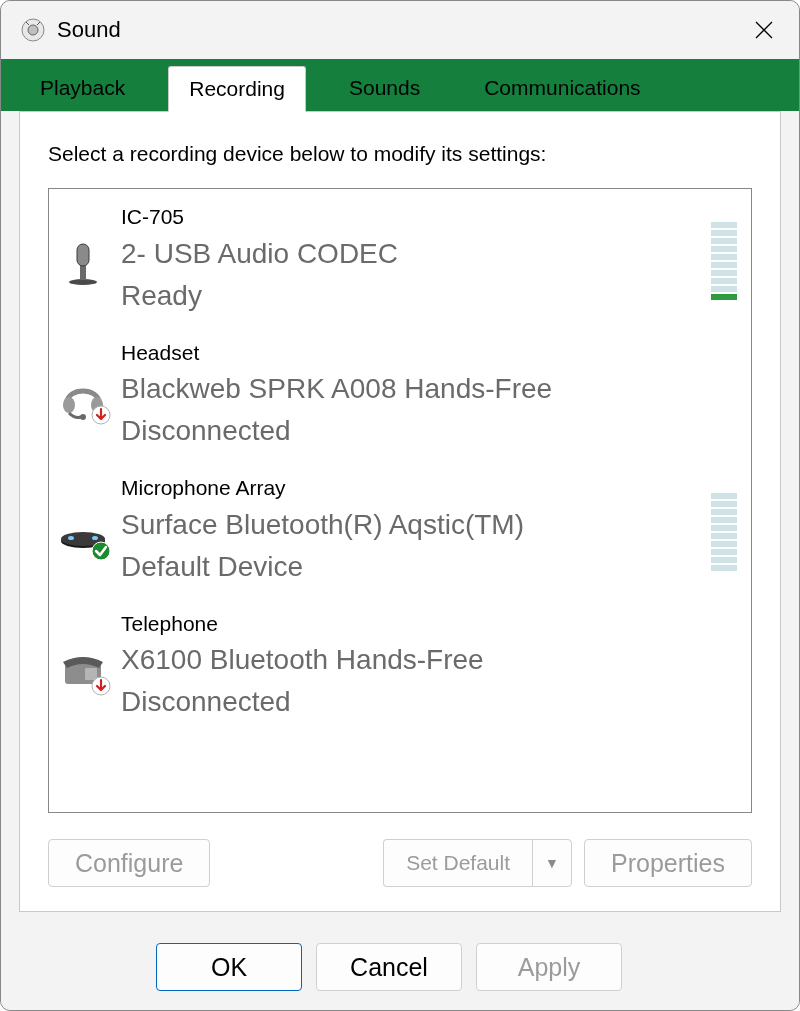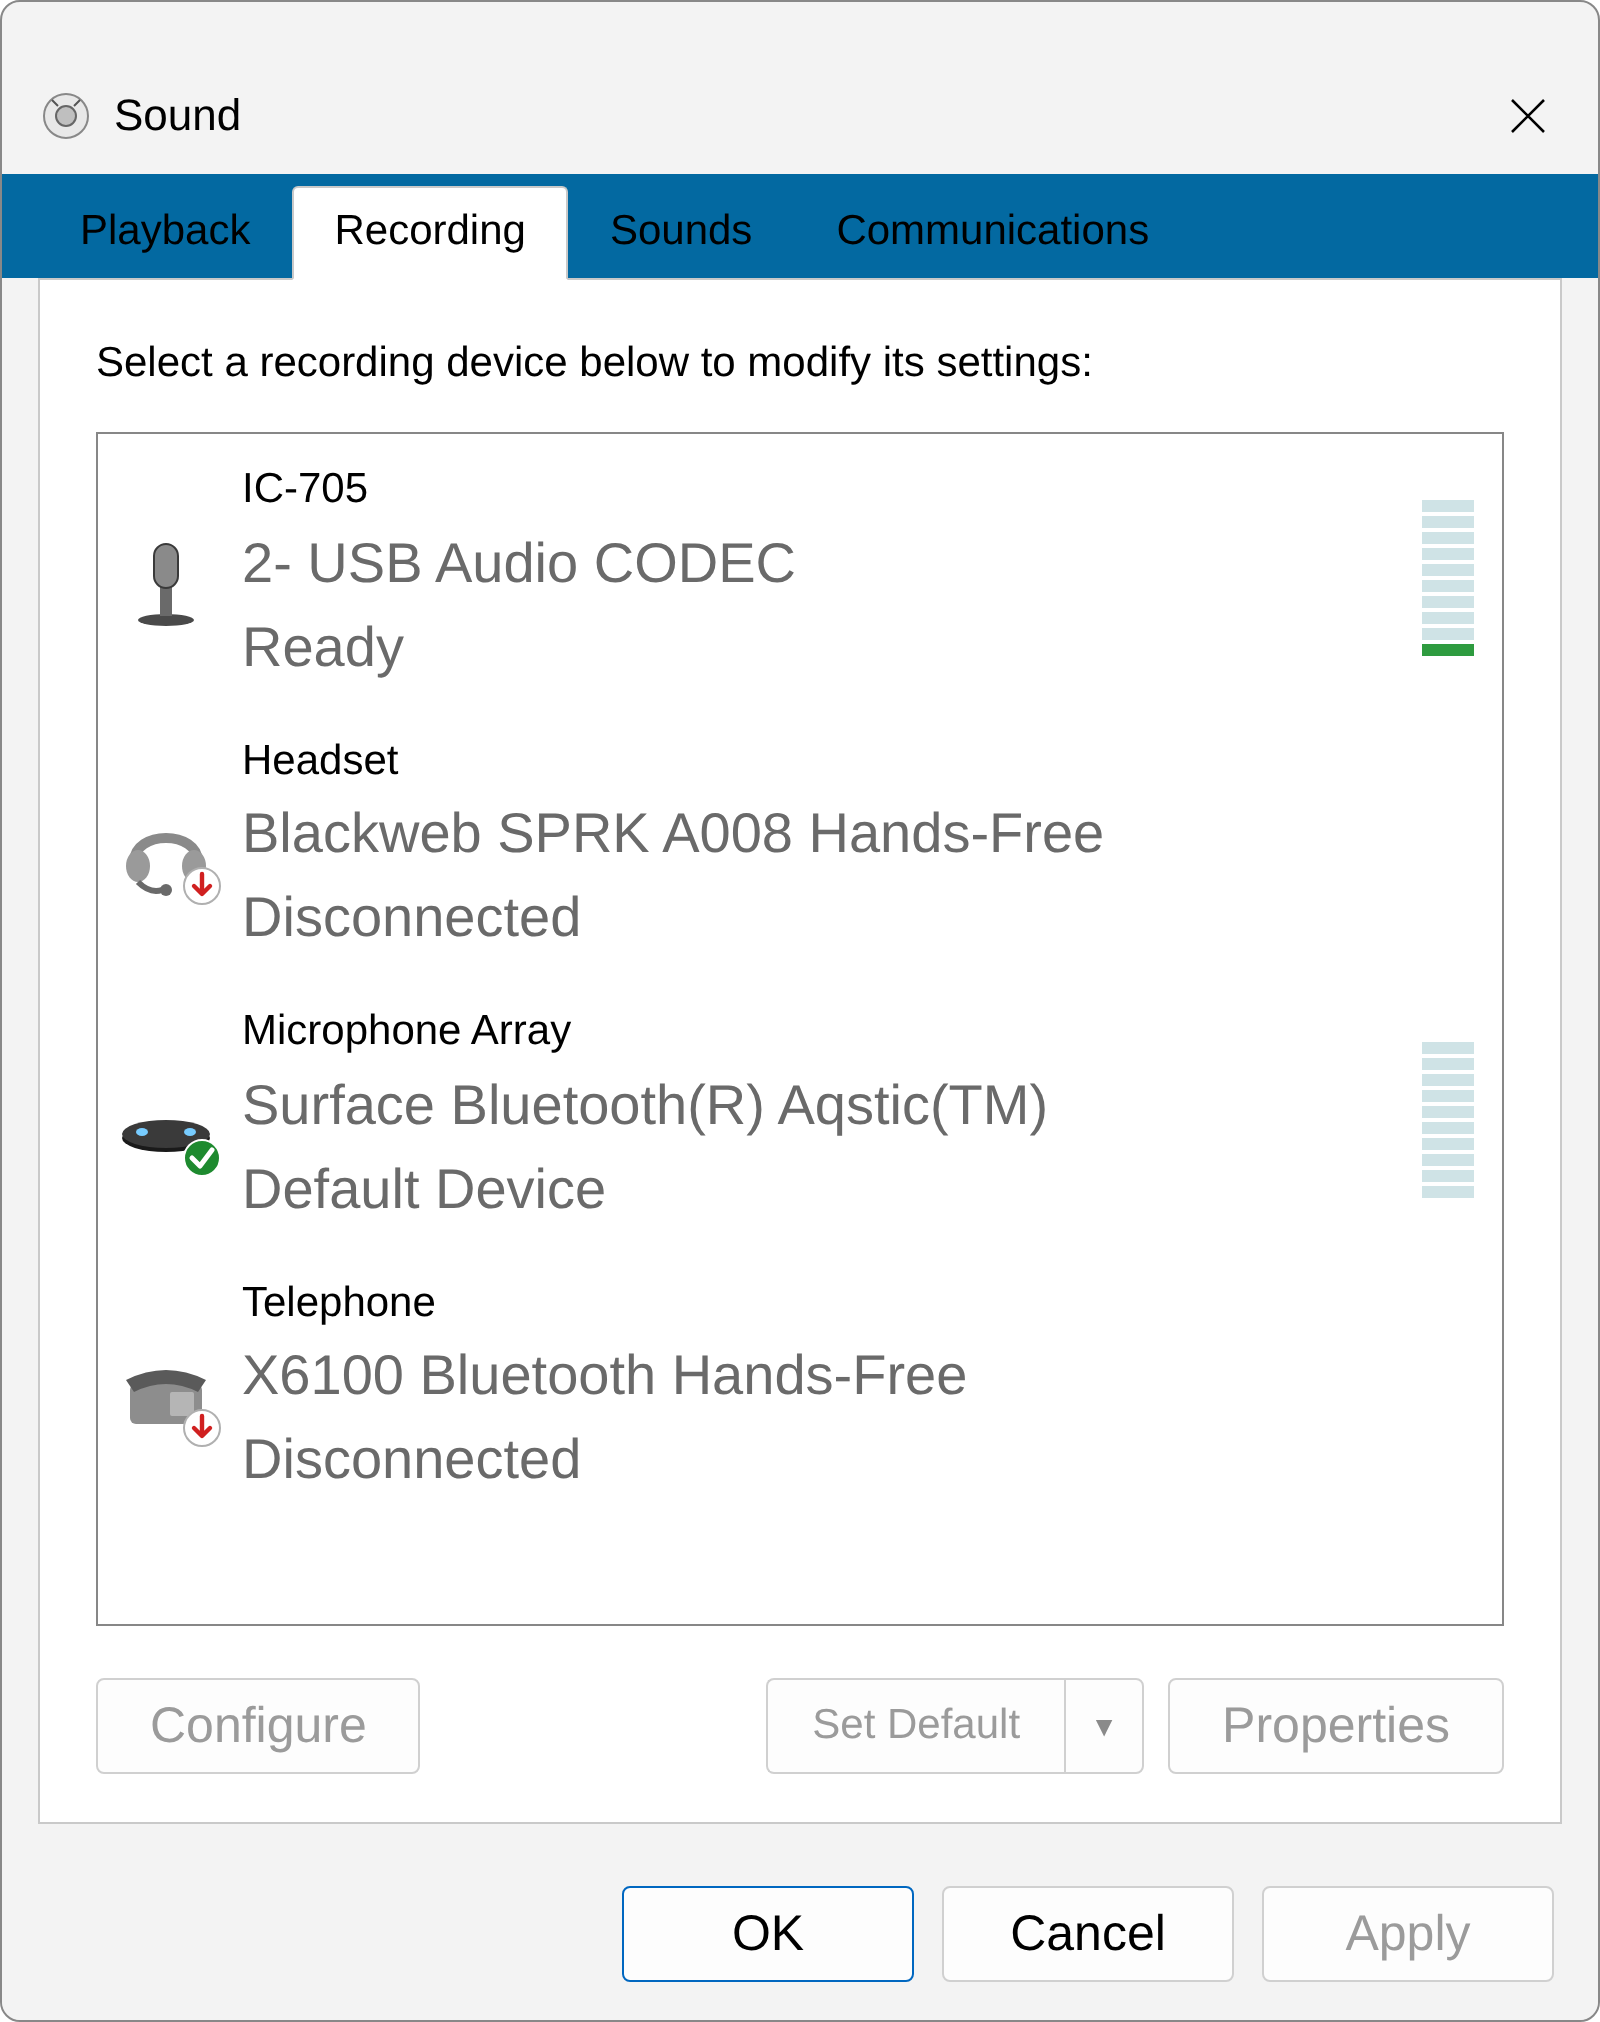--- a/index.html
+++ b/index.html
@@ -22,43 +22,44 @@
   }
   
   .titlebar {
     height: 58px;
     display: flex;
     align-items: center;
     padding: 0 0 0 20px;
     background: #f3f3f3;
     border-top-left-radius: 10px;
     border-top-right-radius: 10px;
-    margin-top: 28px;
   }
   .titlebar .icon {
     width: 24px; height: 24px;
     margin-right: 12px;
   }
   .titlebar .title {
     font-size: 22px;
     font-weight: 400;
     flex: 1;
   }
   .close-btn {
     width: 70px; height: 58px;
     display: flex; align-items: center; justify-content: center;
     border-top-right-radius: 10px;
   }
   .close-btn svg { width: 18px; height: 18px; }
   
   .tabstrip {
     display: flex;
+    align-items: flex-end;
     padding: 6px 18px 0 18px;
-    background: #0369a1;
+    background: #15803d;
     position: relative;
+    gap: 22px;
   }
   .tab {
     padding: 10px 20px 10px 20px;
     font-size: 21px;
     color: #000;
     border: 1px solid transparent;
     background: transparent;
     position: relative;
     cursor: default;
   }
@@ -167,21 +168,21 @@
     display: flex; align-items: center; justify-content: center;
     color: #8a8a8a;
     font-size: 14px;
   }
   
   .footer {
     background: #f3f3f3;
     height: 78px;
     display: flex;
     align-items: center;
-    justify-content: flex-end;
+    justify-content: center;
     padding: 0 22px 8px 0;
     gap: 14px;
     border-bottom-right-radius: 10px;
     border-bottom-left-radius: 10px;
   }
   .footer .btn { width: 146px; padding: 0; }
   .footer .btn.primary {
     border: 1px solid #0067c0; color: #000;
   }
 </style>

